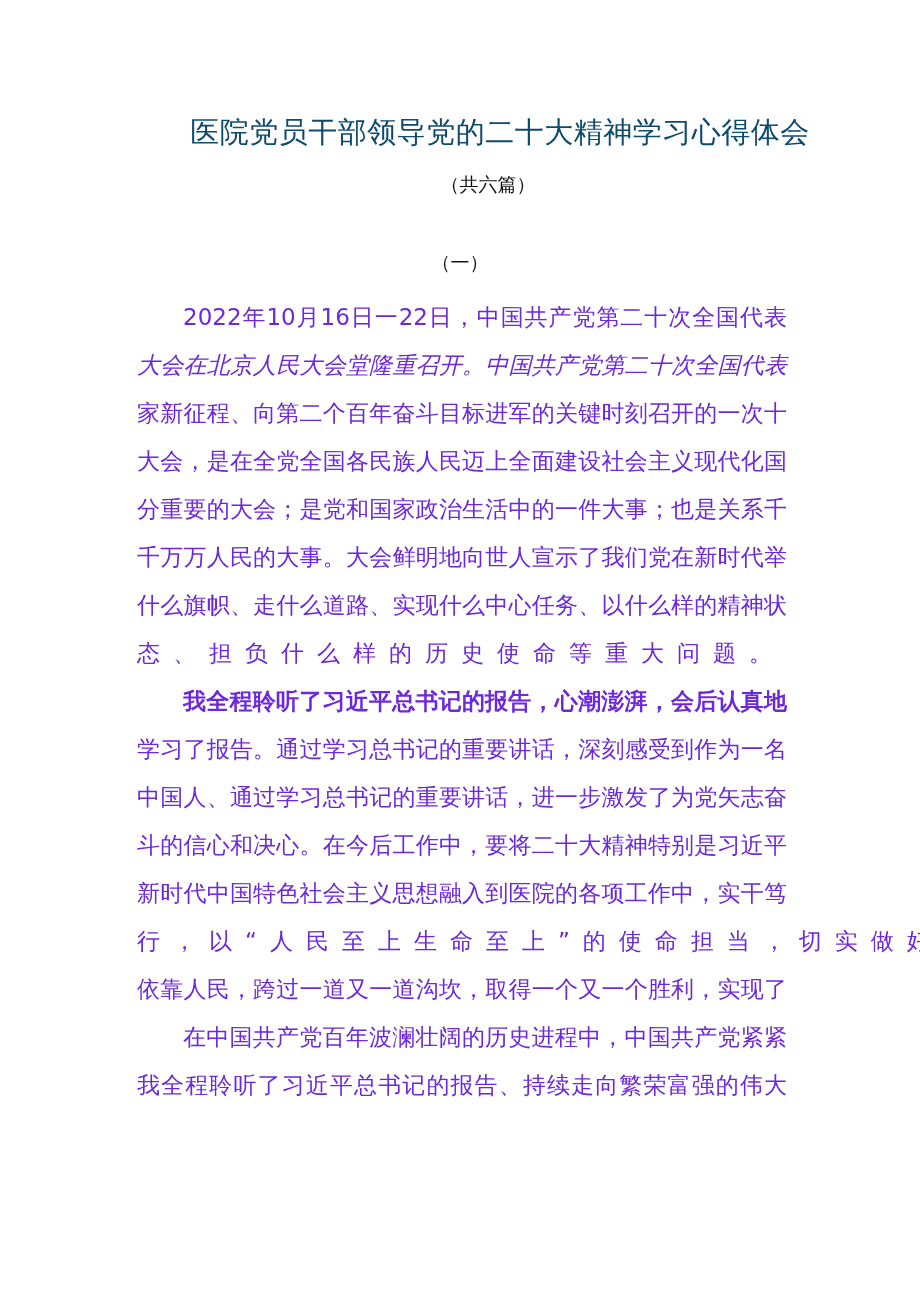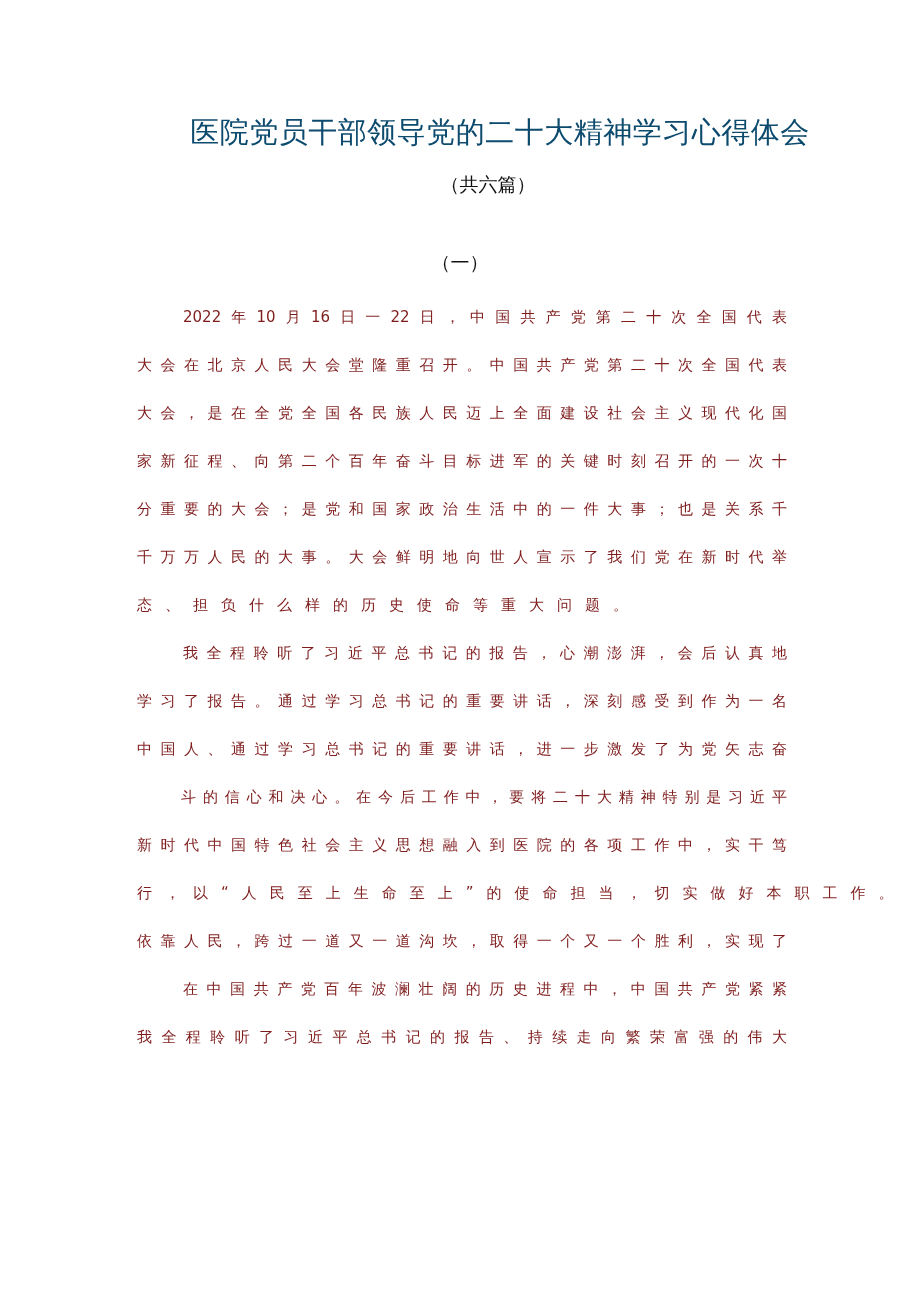--- a/index.html
+++ b/index.html
@@ -57,27 +57,27 @@
       color: #111;
     }
     .body {
       position: absolute;
       left: 137px;
       top: 293px;
       width: 650px;
     }
     .para {
       margin: 0;
-      font-size: 15px;
+      font-size: 23px;
       line-height: 48px;
       text-indent: 46px;
       letter-spacing: 12.6px;
       text-align: justify;
       text-justify: inter-character;
-      color: #7f1d1d;
+      color: #6d28d9;
       word-break: break-all;
     }
     .para .line {
       display: block;
       white-space: nowrap;
       text-align-last: justify;
     }
     .para .line.last {
       text-align-last: left;
     }
@@ -100,33 +100,34 @@
 <div class="page">
 
   <div class="title">医院党员干部领导党的二十大精神学习心得体会</div>
   <div class="subtitle">（共六篇）</div>
   <div class="section-no">（一）</div>
 
   <div class="body">
 
     <p class="para" style="text-indent:0">
       <span class="line first" style="letter-spacing: 0px; display: block;">2022年10月16日一22日，中国共产党第二十次全国代表</span>
-      <span class="line" style="letter-spacing: 0px; display: block;">大会在北京人民大会堂隆重召开。中国共产党第二十次全国代表</span>
+      <span class="line" style="letter-spacing: 0px; display: block; font-style: italic;">大会在北京人民大会堂隆重召开。中国共产党第二十次全国代表</span>
+      <span class="line" style="letter-spacing: 0px; display: block;">家新征程、向第二个百年奋斗目标进军的关键时刻召开的一次十</span>
       <span class="line" style="letter-spacing: 0px; display: block;">大会，是在全党全国各民族人民迈上全面建设社会主义现代化国</span>
-      <span class="line" style="letter-spacing: 0px; display: block;">家新征程、向第二个百年奋斗目标进军的关键时刻召开的一次十</span>
       <span class="line" style="letter-spacing: 0px; display: block;">分重要的大会；是党和国家政治生活中的一件大事；也是关系千</span>
       <span class="line" style="letter-spacing: 0px; display: block;">千万万人民的大事。大会鲜明地向世人宣示了我们党在新时代举</span>
+      <span class="line" style="letter-spacing: 0px; display: block;">什么旗帜、走什么道路、实现什么中心任务、以什么样的精神状</span>
       <span class="line last" style="letter-spacing: 13px; display: block;">态、担负什么样的历史使命等重大问题。</span>
     </p>
 
     <p class="para" style="text-indent:0">
-      <span class="line first" style="letter-spacing: 0px; display: block;">我全程聆听了习近平总书记的报告，心潮澎湃，会后认真地</span>
+      <span class="line first" style="letter-spacing: 0px; display: block; font-weight: bold;">我全程聆听了习近平总书记的报告，心潮澎湃，会后认真地</span>
       <span class="line" style="letter-spacing: 0px; display: block;">学习了报告。通过学习总书记的重要讲话，深刻感受到作为一名</span>
       <span class="line" style="letter-spacing: 0px; display: block;">中国人、通过学习总书记的重要讲话，进一步激发了为党矢志奋</span>
-      <span class="line" style="letter-spacing: 0px; display: block; margin-left: 44px;">斗的信心和决心。在今后工作中，要将二十大精神特别是习近平</span>
+      <span class="line" style="letter-spacing: 0px; display: block;">斗的信心和决心。在今后工作中，要将二十大精神特别是习近平</span>
       <span class="line" style="letter-spacing: 0px; display: block;">新时代中国特色社会主义思想融入到医院的各项工作中，实干笃</span>
       <span class="line last" style="letter-spacing: 13px; display: block;">行，以“人民至上生命至上”的使命担当，切实做好本职工作。</span>
     </p>
 
 
     <p class="para" style="text-indent:0">
       <span class="line" style="letter-spacing: 0px; display: block;">依靠人民，跨过一道又一道沟坎，取得一个又一个胜利，实现了</span>
       <span class="line first" style="letter-spacing: 0px; display: block;">在中国共产党百年波澜壮阔的历史进程中，中国共产党紧紧</span>
       <span class="line" style="letter-spacing: 0px; display: block;">我全程聆听了习近平总书记的报告、持续走向繁荣富强的伟大</span>
     </p>

